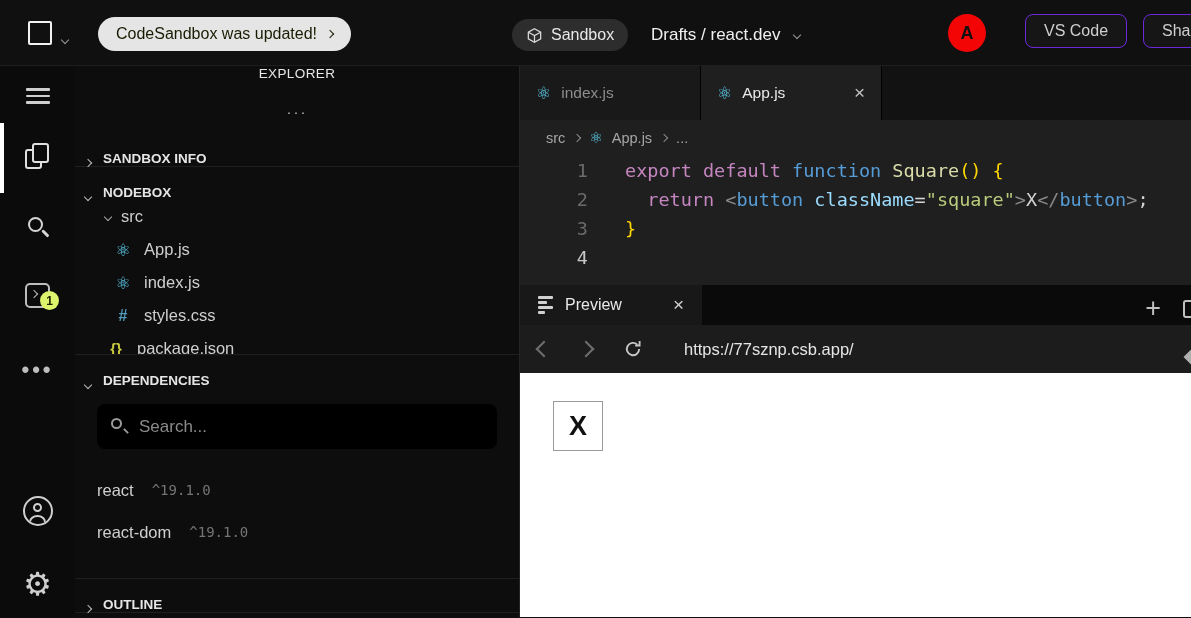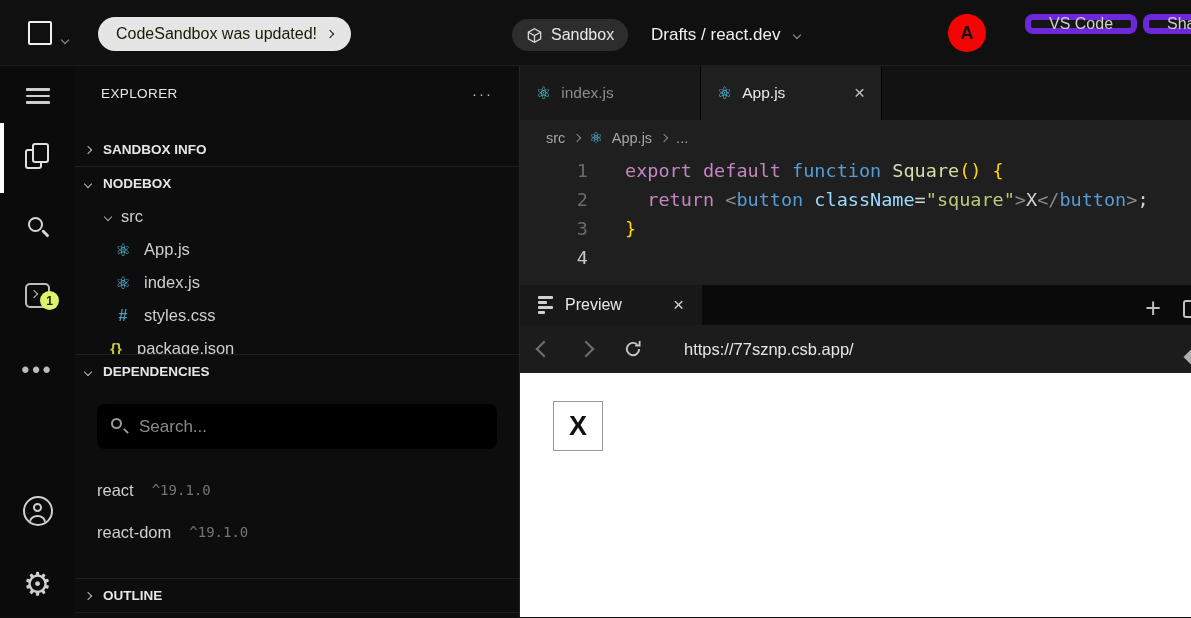--- a/index.html
+++ b/index.html
@@ -16,22 +16,22 @@
             background:#e5e5e5; border-radius:17px; display:flex; align-items:center; gap:10px;
             color:#181c02; font-size:16px; font-weight:500; cursor:pointer; }
   .sandbox-pill { position:absolute; left:512px; top:19px; height:32px; padding:0 14px;
                   background:#2d2d2d; border-radius:16px; display:flex; align-items:center; gap:8px;
                   color:#e8e8e8; font-size:16px; }
   .drafts { position:absolute; left:651px; top:20px; height:30px; display:flex; align-items:center; gap:14px;
             color:#f0f0f0; font-size:17px; font-weight:500; cursor:pointer;justify-content:space-between; }
   .avatar { position:absolute; left:948px; top:14px; width:38px; height:38px; border-radius:50%;
             background:#f40505; color:#101010; font-weight:700; font-size:18px;
             display:flex; align-items:center; justify-content:center; }
-  .tb-btn { position:absolute; top:14px; height:20px; padding:0 18px; background:#161616;
-            border:6px solid #6d28d9; border-radius:8px; color:#cfcfcf; font-size:16px;
+  .tb-btn { position:absolute; top:14px; height:34px; padding:0 18px; background:#161616;
+            border:1px solid #6d28d9; border-radius:8px; color:#cfcfcf; font-size:16px;
             display:flex; align-items:center; cursor:pointer; }
 
   
   .chev { display:inline-block; width:8px; height:8px;
           border-right:2px solid currentColor; border-bottom:2px solid currentColor;
           transform:rotate(-45deg); }
   .chev.down { transform:rotate(45deg); }
   .chev.left { transform:rotate(135deg); }
   .chev.sm { width:6px; height:6px; border-width:1.5px; }
 
@@ -61,23 +61,23 @@
   .dots { color:#bdbdbd; font-size:22px; letter-spacing:3px; font-weight:700; }
   .acct-ic { position:relative; width:30px; height:30px; border:2.5px solid #cfcfcf; border-radius:50%; overflow:hidden; }
   .acct-ic .head { position:absolute; left:8px; top:5px; width:9px; height:9px; border:2.5px solid #cfcfcf; border-radius:50%; }
   .acct-ic .body { position:absolute; left:4px; top:17px; width:17px; height:14px; border:2.5px solid #cfcfcf; border-radius:50% 50% 0 0; }
   .gear { font-family:"DejaVu Sans", sans-serif; font-size:32px; color:#cfcfcf; line-height:1; }
 
   
   .explorer { position:relative; width:445px; flex:none; background:#0d0d0d;
               border-right:1px solid #242424; display:flex; flex-direction:column; }
   .exp-header { height:54px; display:flex; align-items:center; padding:0 26px;
-                justify-content:space-between; }
+                justify-content:space-between;flex-direction:column; }
   .exp-title { font-size:13.5px; letter-spacing:.4px; color:#e6e6e6; }
-  .sec-row { height:33px; display:flex; align-items:center; gap:12px; padding:0 10px;
+  .sec-row { height:33px; display:flex; align-items:flex-end; gap:12px; padding:0 10px;
              color:#e6e6e6; font-size:13.5px; font-weight:600; cursor:pointer; }
   .sec-row .chev { color:#bdbdbd; flex:none; }
   .hr { border-top:1px solid #1f1f1f; }
   .tree-row { height:33px; display:flex; align-items:center; gap:10px; font-size:16.5px;
               color:#cfcfcf; cursor:pointer; }
   .tree-row .chev { color:#a8a8a8; flex:none; }
   .ind1 { padding-left:30px; } .ind2 { padding-left:37px; }
   .ficon { width:22px; text-align:center; flex:none; font-size:16px; }
   .react-ic { font-family:"DejaVu Sans", sans-serif; color:#61dafb; font-size:17px; }
   .css-ic { color:#519aba; font-weight:700; }

